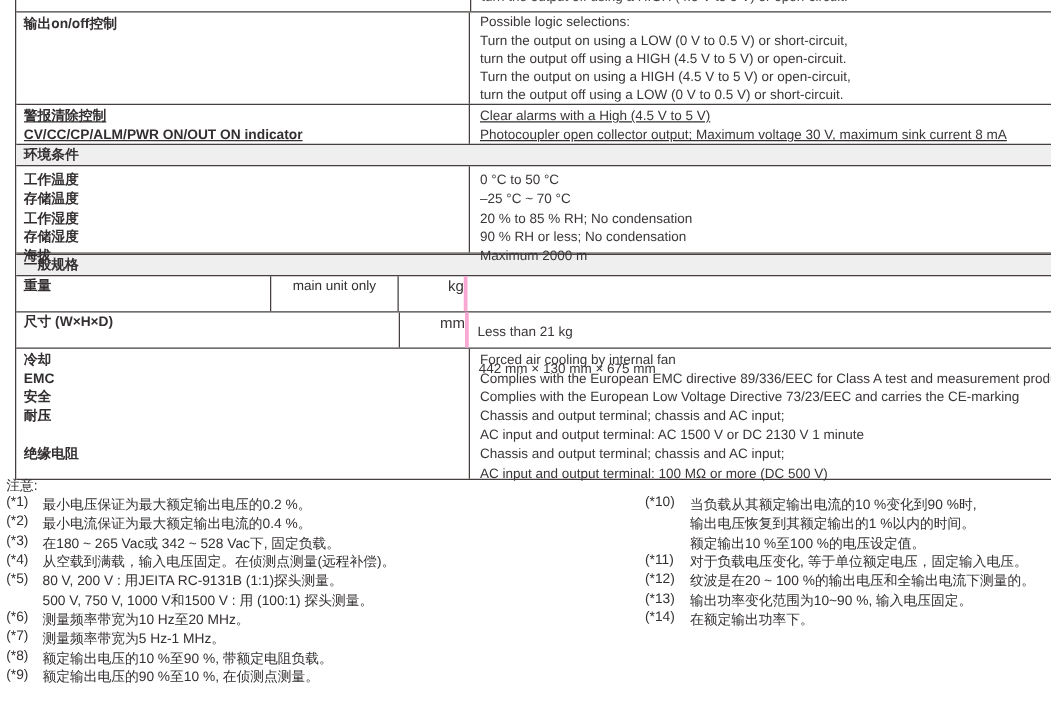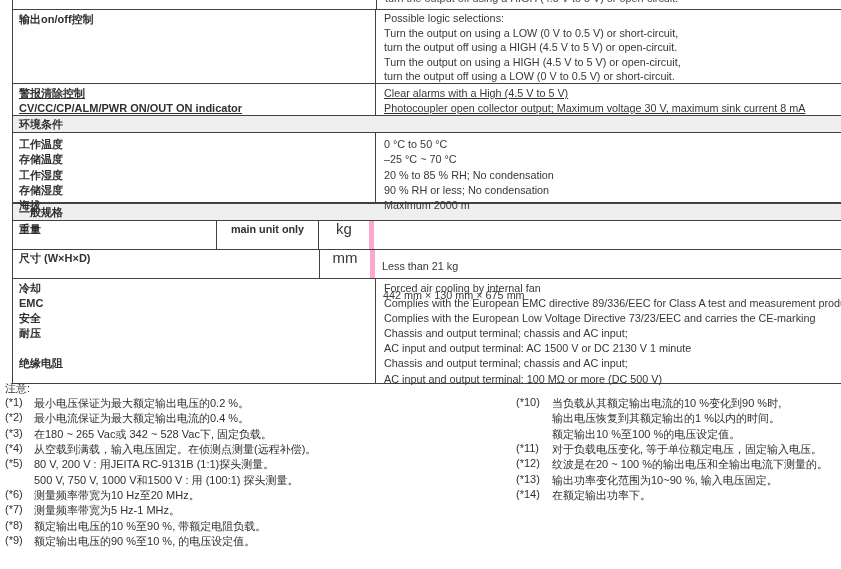--- a/index.html
+++ b/index.html
@@ -54,23 +54,23 @@
   }
   .row-env{height:70px;}
   .row-env .cell-l{padding-top:4px;line-height:15.3px;}
   .row-env .cell-r{padding-top:4px;line-height:15.3px;}
   .row-unit{height:29px;}
   .c-label{width:204px;flex:0 0 204px;box-sizing:border-box;border-right:1px solid #45403f;
     padding:1px 4px 0 6px;font-size:11px;font-weight:bold;line-height:15px;}
   .c-label-wide{width:307px;flex:0 0 307px;box-sizing:border-box;border-right:1px solid #45403f;
     padding:1px 4px 0 6px;font-size:11px;font-weight:bold;line-height:15px;}
   .c-qual{width:102px;flex:0 0 102px;box-sizing:border-box;border-right:1px solid #45403f;
-    text-align:center;font-size:10.8px;font-weight:bold;line-height:16px;}
-  .c-unit{width:55px;flex:0 0 55px;box-sizing:border-box;border-right:5px solid #f9a8d4;
-    text-align:center;font-size:15px;line-height:16px;color:#3a3637;}
+    text-align:center;font-size:10.8px;font-weight:normal;line-height:16px;}
+  .c-unit{width:55px;flex:0 0 55px;box-sizing:border-box;border-right:3px solid #f9a8d4;
+    text-align:right;font-size:12px;line-height:16px;color:#3a3637;}
   .c-val{flex:1;box-sizing:border-box;padding:1px 2px 0 8px;font-size:10.8px;line-height:15px;color:#3a3637;margin-top:37px;}
   .row-general{height:105px;justify-content:space-between;}
   .row-general .cell-l{padding-top:2px;}
   .row-general .cell-r{padding-top:2px;line-height:15.1px;}
   .gl{height:15.1px;}
   .ln{white-space:nowrap;overflow:hidden;}
   
   .notes-title{position:absolute;left:5px;top:381px;font-size:11px;color:#332f30;}
   .notes-col{position:absolute;font-size:11px;color:#332f30;}
   .notes-left{left:5px;top:396px;}
@@ -206,21 +206,21 @@
     <div class="nline">
       <span class="nmark">(*7)</span>
       <span class="ntext">测量频率带宽为5 Hz-1 MHz。</span>
     </div>
     <div class="nline">
       <span class="nmark">(*8)</span>
       <span class="ntext">额定输出电压的10 %至90 %, 带额定电阻负载。</span>
     </div>
     <div class="nline">
       <span class="nmark">(*9)</span>
-      <span class="ntext">额定输出电压的90 %至10 %, 的电压设定值。</span>
+      <span class="ntext">额定输出电压的90 %至10 %, 在侦测点测量。</span>
     </div>
   </div>
 
   <div class="notes-col notes-right">
     <div class="nline">
       <span class="nmark">(*10)</span>
       <span class="ntext">当负载从其额定输出电流的10 %变化到90 %时,</span>
     </div>
     <div class="nline">
       <span class="nmark"></span>

